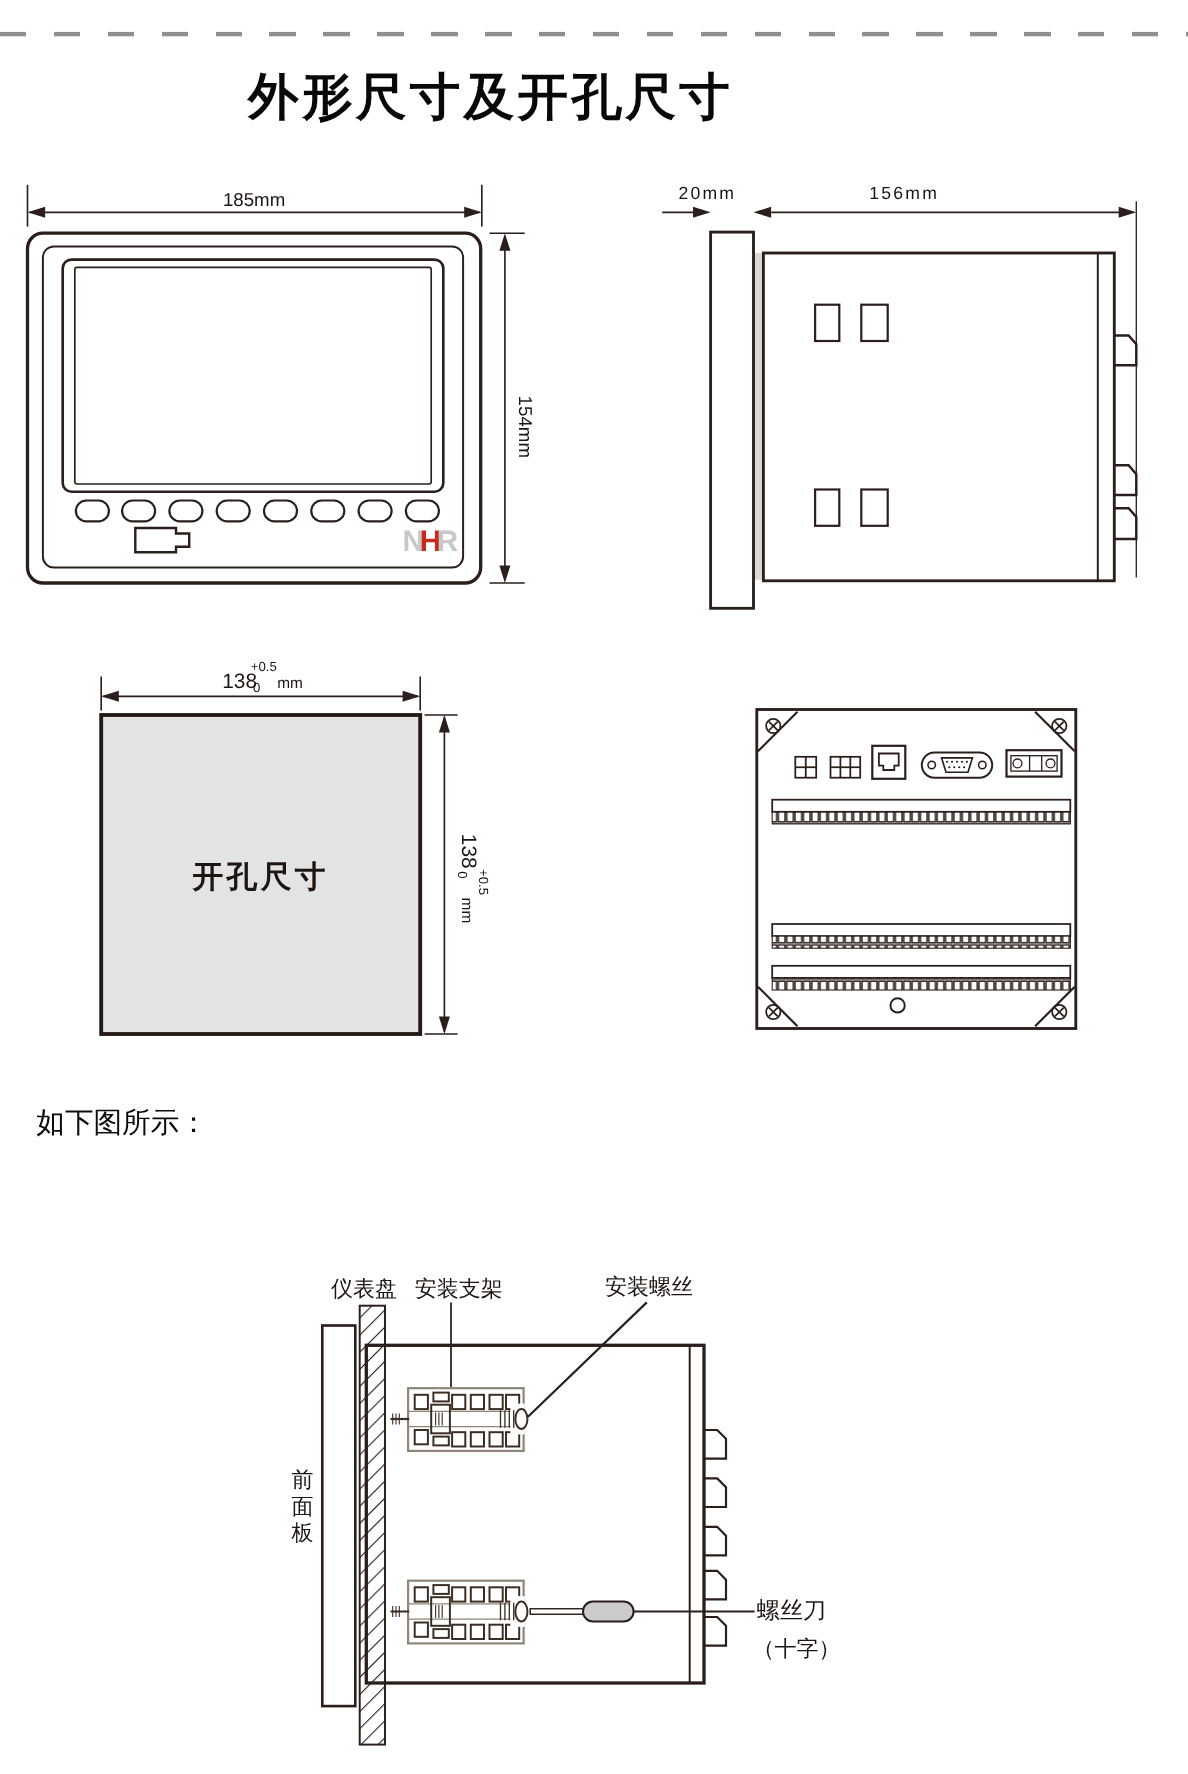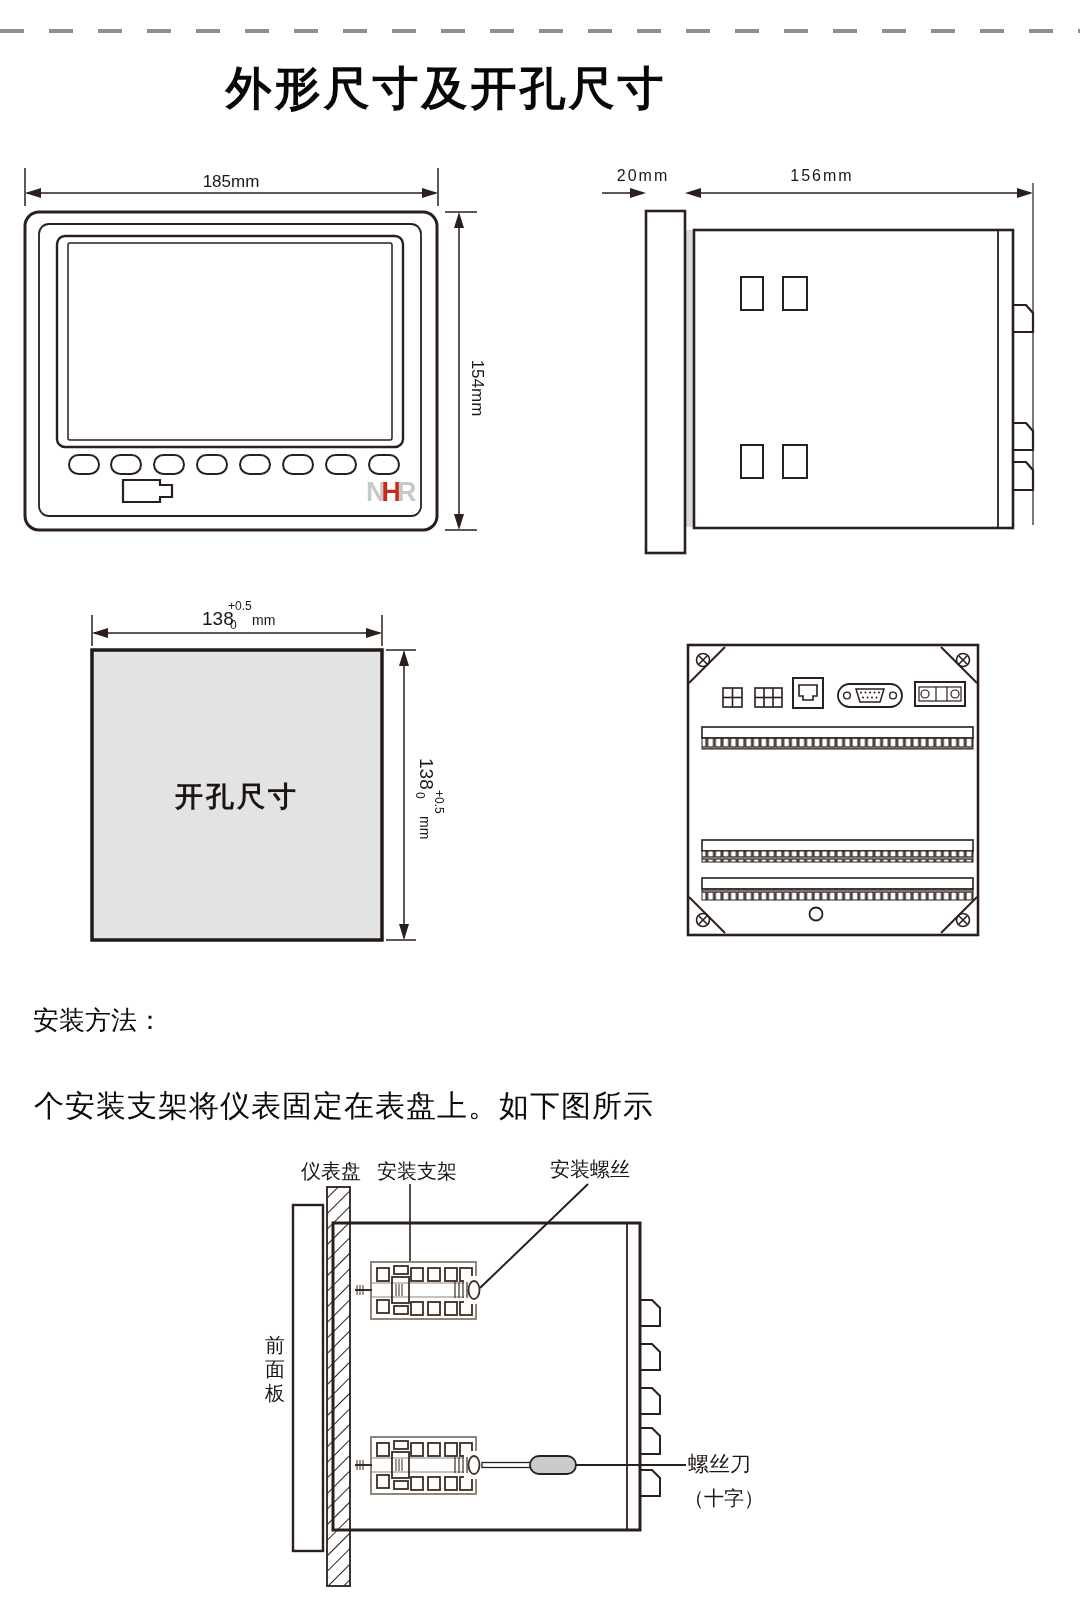--- a/index.html
+++ b/index.html
@@ -212,22 +212,21 @@
       <rect x="702" y="738" width="271" height="11" fill="url(#teeth)" stroke-width="1"></rect>
       <rect x="702" y="840" width="271" height="11" stroke-width="1.6"></rect>
       <rect x="702" y="851" width="271" height="11" fill="url(#teeth)" stroke-width="1"></rect>
       <rect x="702" y="878" width="271" height="11" stroke-width="1.6"></rect>
       <rect x="702" y="889" width="271" height="11" fill="url(#teeth)" stroke-width="1"></rect>
     </g>
 
     <circle cx="816" cy="914" r="6.5" fill="none" stroke="#2a1f1b" stroke-width="1.8"></circle>
   </svg>
 
-  <div class="txt-heading">安装方法：</div>
-  <div class="txt-line2">个安装支架将仪表固定在表盘上。如下图所示</div>
+  <div class="txt-heading">如下图所示：</div>
 
   <svg class="dia" style="left:220px;top:1140px" width="580" height="473" viewBox="220 1140 580 473">
     <defs>
       <pattern id="hatch" width="11" height="11" patternUnits="userSpaceOnUse" patternTransform="rotate(45)">
         <line x1="0" y1="0" x2="0" y2="11" stroke="#2a1f1b" stroke-width="2"></line>
       </pattern>
     </defs>
 
     <text x="331" y="1178" text-anchor="middle" font-size="20" class="cjk">仪表盘</text>
     <text x="417" y="1178" text-anchor="middle" font-size="20" class="cjk">安装支架</text>

